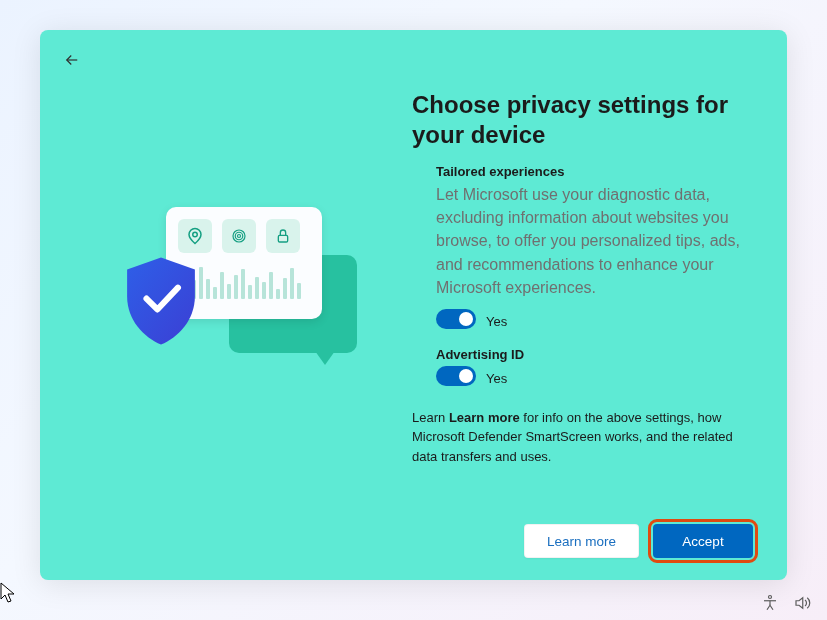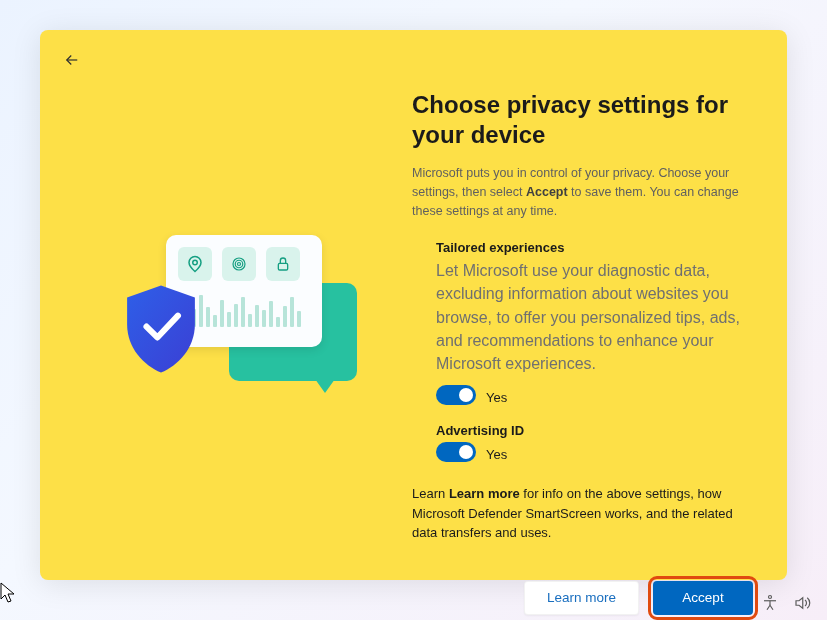--- a/index.html
+++ b/index.html
@@ -5,21 +5,21 @@
   * { box-sizing: border-box; margin: 0; padding: 0; }
   html, body { width: 827px; height: 620px; overflow: hidden; }
   body {
     font-family: "Segoe UI", Arial, sans-serif;
     background: linear-gradient(135deg, #ebf3ff 0%, #f4f8ff 40%, #f7eef8 100%);
     position: relative;
   }
   .card {
     position: absolute;
     top: 30px; left: 40px; right: 40px; bottom: 40px;
-    background: #fde047;
+    background: #5eead4;
     border-radius: 8px;
     box-shadow: 0 4px 30px rgba(0,0,0,0.10);
     display: flex;
     flex-direction: column;
   }
   .back {
     position: absolute;
     top: 16px; left: 18px;
     width: 28px; height: 28px;
     display: flex; align-items: center; justify-content: center;
@@ -262,23 +262,20 @@
             </linearGradient>
           </defs>
           <path d="M32 2 L60 12 V34 C60 54 46 68 32 74 C18 68 4 54 4 34 V12 Z" fill="url(#sg)"></path>
           <path d="M20 36 L29 45 L46 27" stroke="#fff" stroke-width="5" fill="none" stroke-linecap="round" stroke-linejoin="round"></path>
         </svg>
       </div>
     </div>
 
     <div class="right">
       <h1 class="title">Choose privacy settings for your device</h1>
-      <p class="subtitle">
-        <span>Microsoft puts you in control of your privacy. Choose your settings, then select </span><b>Accept</b><span> to save them. You can change these settings at any time.</span>
-      </p>
 
       <div class="setting">
         <div class="setting-title">Tailored experiences</div>
         <div class="setting-desc">Let Microsoft use your diagnostic data, excluding information about websites you browse, to offer you personalized tips, ads, and recommendations to enhance your Microsoft experiences.</div>
         <div class="toggle-row">
           <div class="toggle"></div>
           <span class="toggle-label">Yes</span>
         </div>
       </div>
 

